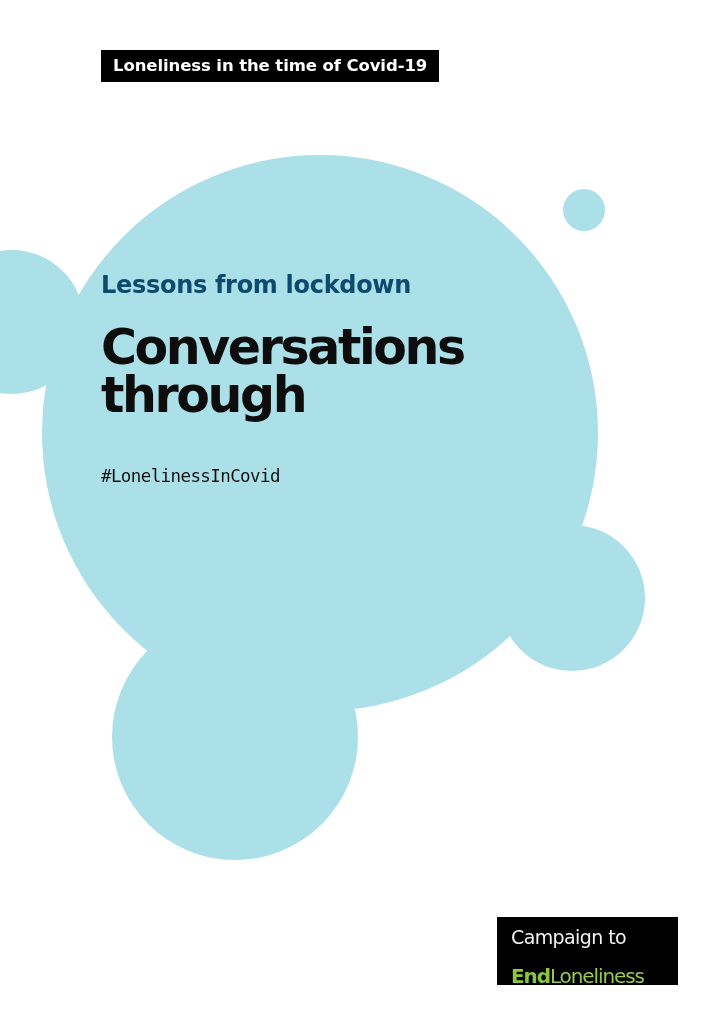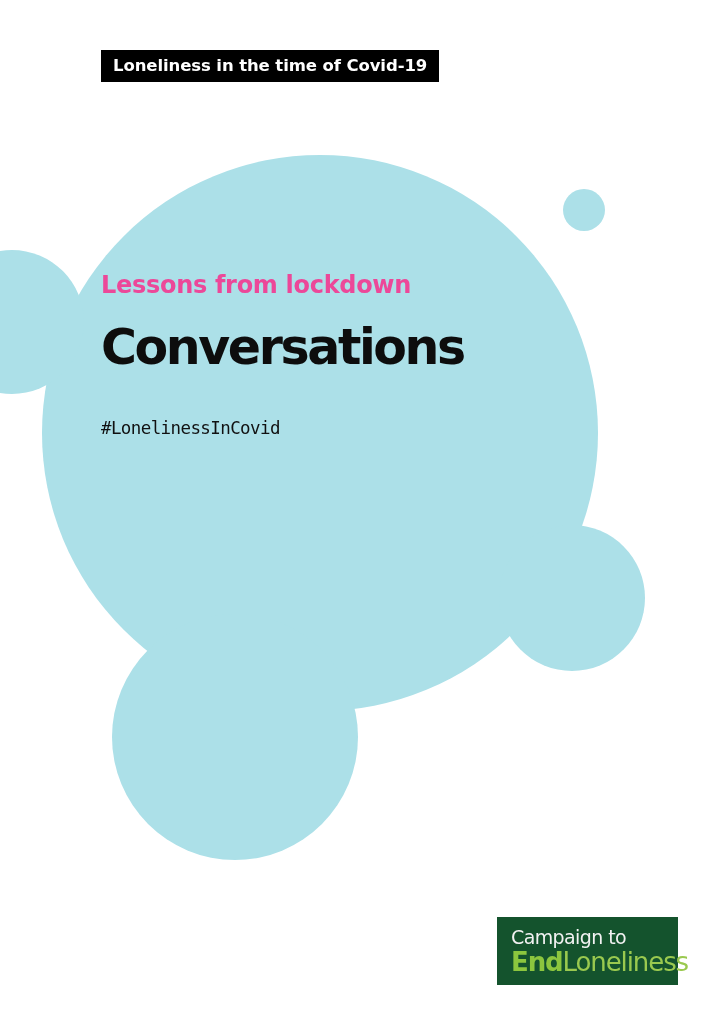--- a/index.html
+++ b/index.html
@@ -56,21 +56,21 @@
   #title-block {
     position: absolute;
     left: 101px;
     top: 272px;
     width: 500px;
   }
   #kicker {
     font-family: "DejaVu Sans", sans-serif;
     font-size: 24px;
     font-weight: bold;
-    color: #ec4899;
+    color: #0c4a6e;
     letter-spacing: -0.3px;
     line-height: 1.1;
     margin: 0 0 26px 0;
   }
   #main-title {
     font-family: "DejaVu Sans", sans-serif;
     font-size: 49px;
     font-weight: bold;
     color: #0d0d0d;
     letter-spacing: -2.4px;
@@ -88,39 +88,39 @@
     line-height: 1;
   }
 
   
   #logo {
     position: absolute;
     left: 497px;
     top: 917px;
     width: 181px;
     height: 68px;
-    background: #14532d;
+    background: #000000;
     box-sizing: border-box;
     padding: 11px 0 0 14px;
   }
   #logo-line-1 {
     font-family: "DejaVu Sans", sans-serif;
     font-size: 19px;
     color: #f2f2f2;
     line-height: 1.05;
     letter-spacing: -0.6px;
     white-space: nowrap;
   }
   #logo-line-2 {
     font-family: "DejaVu Sans", sans-serif;
-    font-size: 26px;
+    font-size: 20px;
     line-height: 1.05;
     letter-spacing: -1.1px;
     white-space: nowrap;
-    margin-top: 1px;
+    margin-top: 18px;
   }
   #logo-end {
     font-weight: bold;
     color: #8cc63e;
   }
   #logo-loneliness {
     font-weight: normal;
     color: #9ac94f;
   }
 </style>
@@ -140,20 +140,21 @@
   </svg>
 
   <div id="eyebrow-bar">
     <span id="eyebrow-label">Loneliness in the time of Covid-19</span>
   </div>
 
   <div id="title-block">
     <div id="kicker">Lessons from lockdown</div>
     <h1 id="main-title">
       <span class="tline">Conversations</span>
+      <span class="tline">through</span>
     </h1>
     <div id="hashtag">#LonelinessInCovid</div>
   </div>
 
   <div id="logo">
     <div id="logo-line-1">Campaign to</div>
     <div id="logo-line-2">
       <span id="logo-end">End</span><span id="logo-loneliness">Loneliness</span>
     </div>
   </div>

